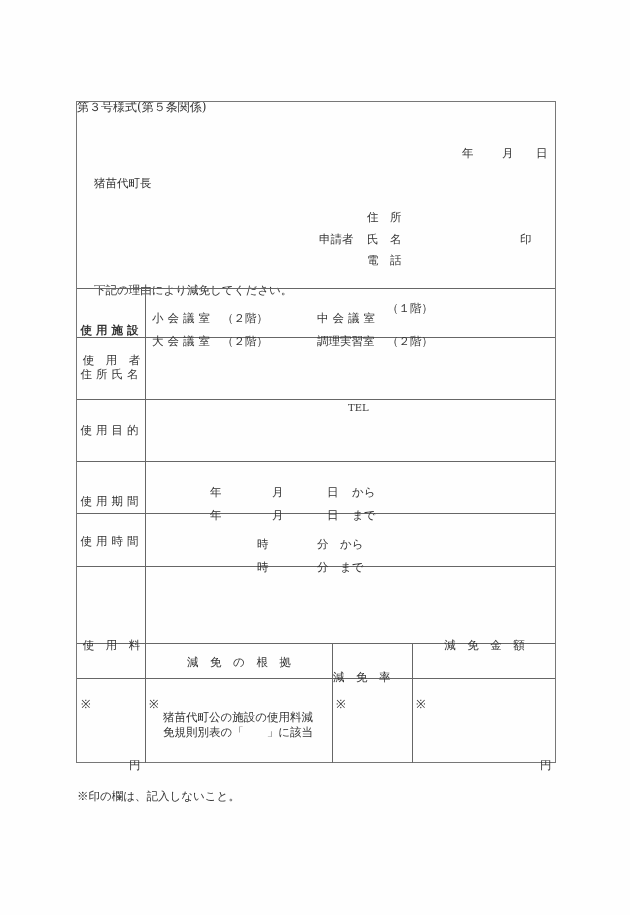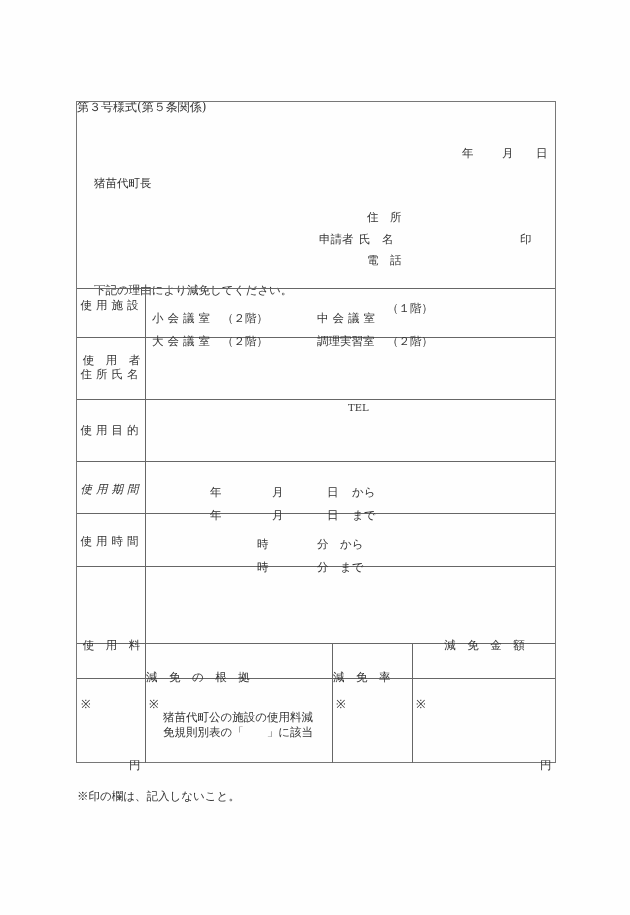--- a/index.html
+++ b/index.html
@@ -27,81 +27,81 @@
 <div class="box">
 
   <div class="abs" style="left:385px; top:28px;">年</div>
   <div class="abs" style="left:425px; top:28px;">月</div>
   <div class="abs" style="left:459px; top:28px;">日</div>
 
   <div class="abs" style="left:17px; top:58px;">猪苗代町長</div>
 
   <div class="abs" style="left:290px; top:92px;">住　所</div>
   <div class="abs" style="left:242px; top:114px;">申請者</div>
-  <div class="abs" style="left:282px; top:114px;">氏　名</div>
+  <div class="abs" style="left:290px; top:114px;">氏　名</div>
   <div class="abs" style="left:443px; top:114px;">印</div>
   <div class="abs" style="left:290px; top:135px;">電　話</div>
 
   <div class="abs" style="left:17px; top:165px;">下記の理由により減免してください。</div>
 
   <div class="hline" style="left:0; width:100%; top:186px;"></div>
   <div class="hline" style="left:0; width:100%; top:235px;"></div>
   <div class="hline" style="left:0; width:100%; top:297px;"></div>
   <div class="hline" style="left:0; width:100%; top:359px;"></div>
   <div class="hline" style="left:0; width:100%; top:411px;"></div>
   <div class="hline" style="left:0; width:100%; top:464px;"></div>
   <div class="hline" style="left:0; width:100%; top:541px;"></div>
   <div class="hline" style="left:0; width:100%; top:576px;"></div>
 
   <div class="vline" style="left:68px; top:186px; height:475px;"></div>
   <div class="vline" style="left:255px; top:541px; height:120px;"></div>
   <div class="vline" style="left:335px; top:541px; height:120px;"></div>
 
-  <div class="lbl spaced" style="top:196px;">使用施設</div>
+  <div class="lbl spaced" style="top:221px;font-weight:bold;">使用施設</div>
   <div class="abs spaced" style="left:75px; top:193px;"><span>小会議室</span></div>
   <div class="abs" style="left:145px; top:193px;">（２階）</div>
   <div class="abs spaced" style="left:240px; top:193px;"><span>中会議室</span></div>
   <div class="abs" style="left:310px; top:183px;">（１階）</div>
   <div class="abs spaced" style="left:75px; top:216px;"><span>大会議室</span></div>
   <div class="abs" style="left:145px; top:216px;">（２階）</div>
   <div class="abs" style="left:240px; top:216px;"><span>調理実習室</span></div>
   <div class="abs" style="left:310px; top:216px;">（２階）</div>
 
   <div class="lbl" style="top:251px; line-height:14px;">
     <div>使　用　者</div>
     <div class="spaced">住所氏名</div>
   </div>
   <div class="abs" style="left:69px; width:410px; top:237px; height:58px;"></div>
   <div class="abs" style="left:271px; top:284px; font-size:10px;">TEL</div>
 
   <div class="lbl spaced" style="top:321px;">使用目的</div>
   <div class="abs" style="left:69px; width:410px; top:299px; height:58px;"></div>
 
-  <div class="lbl spaced" style="top:380px;font-style:italic;">使用期間</div>
+  <div class="lbl spaced" style="top:392px;">使用期間</div>
   <div class="abs" style="left:133px; top:367px;">年</div>
   <div class="abs" style="left:195px; top:367px;">月</div>
   <div class="abs" style="left:250px; top:367px;">日</div>
   <div class="abs" style="left:275px; top:367px;">から</div>
   <div class="abs" style="left:133px; top:390px;">年</div>
   <div class="abs" style="left:195px; top:390px;">月</div>
   <div class="abs" style="left:250px; top:390px;">日</div>
   <div class="abs" style="left:275px; top:390px;">まで</div>
 
   <div class="lbl spaced" style="top:432px;">使用時間</div>
   <div class="abs" style="left:180px; top:419px;">時</div>
   <div class="abs" style="left:240px; top:419px;">分</div>
   <div class="abs" style="left:263px; top:419px;">から</div>
   <div class="abs" style="left:180px; top:442px;">時</div>
   <div class="abs" style="left:240px; top:442px;">分</div>
   <div class="abs" style="left:263px; top:442px;">まで</div>
 
   <div class="abs" style="left:69px; width:410px; top:466px; height:73px;"></div>
 
   <div class="lbl" style="top:536px;">使　用　料</div>
-  <div class="abs" style="left:69px; width:186px; top:552px;">減　免　の　根　拠</div>
+  <div class="abs" style="left:69px; width:186px; text-align:center; top:537px;">減　免　の　根　拠</div>
   <div class="abs" style="left:256px; width:79px; top:552px;">減　免　率</div>
   <div class="abs" style="left:336px; width:143px; text-align:center; top:520px;">減　免　金　額</div>
 
   <div class="abs" style="left:4px; top:578px;">※</div>
   <div class="abs" style="left:52px; top:640px;">円</div>
   <div class="abs" style="left:72px; top:578px;">※</div>
   <div class="abs" style="left:86px; top:592px;">猪苗代町公の施設の使用料減</div>
   <div class="abs" style="left:86px; top:607px;">免規則別表の「　　」に該当</div>
   <div class="abs" style="left:259px; top:578px;">※</div>
   <div class="abs" style="left:339px; top:578px;">※</div>

